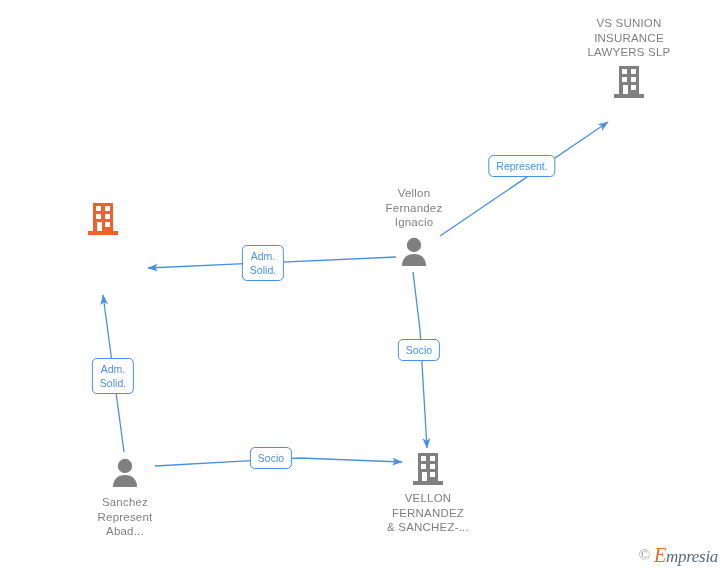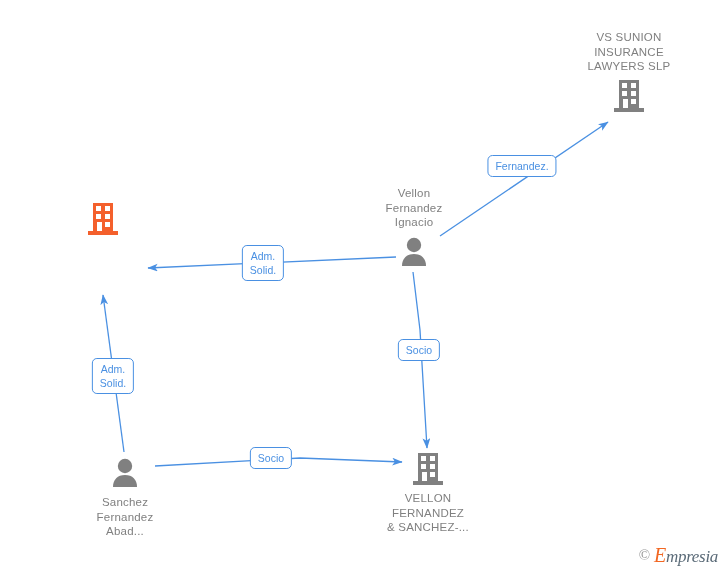--- a/index.html
+++ b/index.html
@@ -112,21 +112,21 @@
 
     <path d="M 396,257 L 148,268" fill="none" stroke="#4a90e2" stroke-width="1.3" marker-end="url(#arrow)"></path>
 
     <path d="M 124,452 L 103,295" fill="none" stroke="#4a90e2" stroke-width="1.3" marker-end="url(#arrow)"></path>
 
     <path d="M 413,272 L 420,330 L 427,448" fill="none" stroke="#4a90e2" stroke-width="1.3" marker-end="url(#arrow)"></path>
 
     <path d="M 155,466 L 300,458 L 402,462" fill="none" stroke="#4a90e2" stroke-width="1.3" marker-end="url(#arrow)"></path>
   </svg>
 
-  <div class="node" style="left:629px; top:30px;">
+  <div class="node" style="left:629px; top:16px;">
     <div class="node-label label-above">VS SUNION
 INSURANCE
 LAWYERS  SLP</div>
     <div class="icon-wrap">
       <svg width="30" height="34" viewBox="0 0 30 34" xmlns="http://www.w3.org/2000/svg">
         <g fill="#808080">
           <rect x="5" y="1" width="20" height="28"></rect>
           <rect x="0" y="29" width="30" height="4"></rect>
         </g>
         <g fill="#ffffff">
@@ -177,21 +177,21 @@
   <div class="node" style="left:125px; top:454px;">
     <div class="icon-wrap">
       <svg width="30" height="32" viewBox="0 0 30 32" xmlns="http://www.w3.org/2000/svg">
         <g fill="#808080">
           <circle cx="15" cy="9" r="7.2"></circle>
           <path d="M15,18 C22.5,18 27,22.5 27,30 L3,30 C3,22.5 7.5,18 15,18 Z"></path>
         </g>
       </svg>
     </div>
     <div class="node-label label-below">Sanchez
-Fernandez
+Represent
 Abad...</div>
   </div>
 
   <div class="node" style="left:428px; top:450px;">
     <div class="icon-wrap">
       <svg width="30" height="34" viewBox="0 0 30 34" xmlns="http://www.w3.org/2000/svg">
         <g fill="#808080">
           <rect x="5" y="1" width="20" height="28"></rect>
           <rect x="0" y="29" width="30" height="4"></rect>
         </g>
@@ -203,21 +203,21 @@
           <rect x="17" y="20" width="5" height="5"></rect>
           <rect x="9" y="20" width="5" height="9"></rect>
         </g>
       </svg>
     </div>
     <div class="node-label label-below">VELLON
 FERNANDEZ
 &amp; SANCHEZ-...</div>
   </div>
 
-  <div class="edge-label" style="left:522px; top:166px;">Fernandez.</div>
+  <div class="edge-label" style="left:522px; top:166px;">Represent.</div>
 
   <div class="edge-label" style="left:263px; top:263px;">Adm.
 Solid.</div>
 
   <div class="edge-label" style="left:113px; top:376px;">Adm.
 Solid.</div>
 
   <div class="edge-label" style="left:419px; top:350px;">Socio</div>
 
   <div class="edge-label" style="left:271px; top:458px;">Socio</div>

